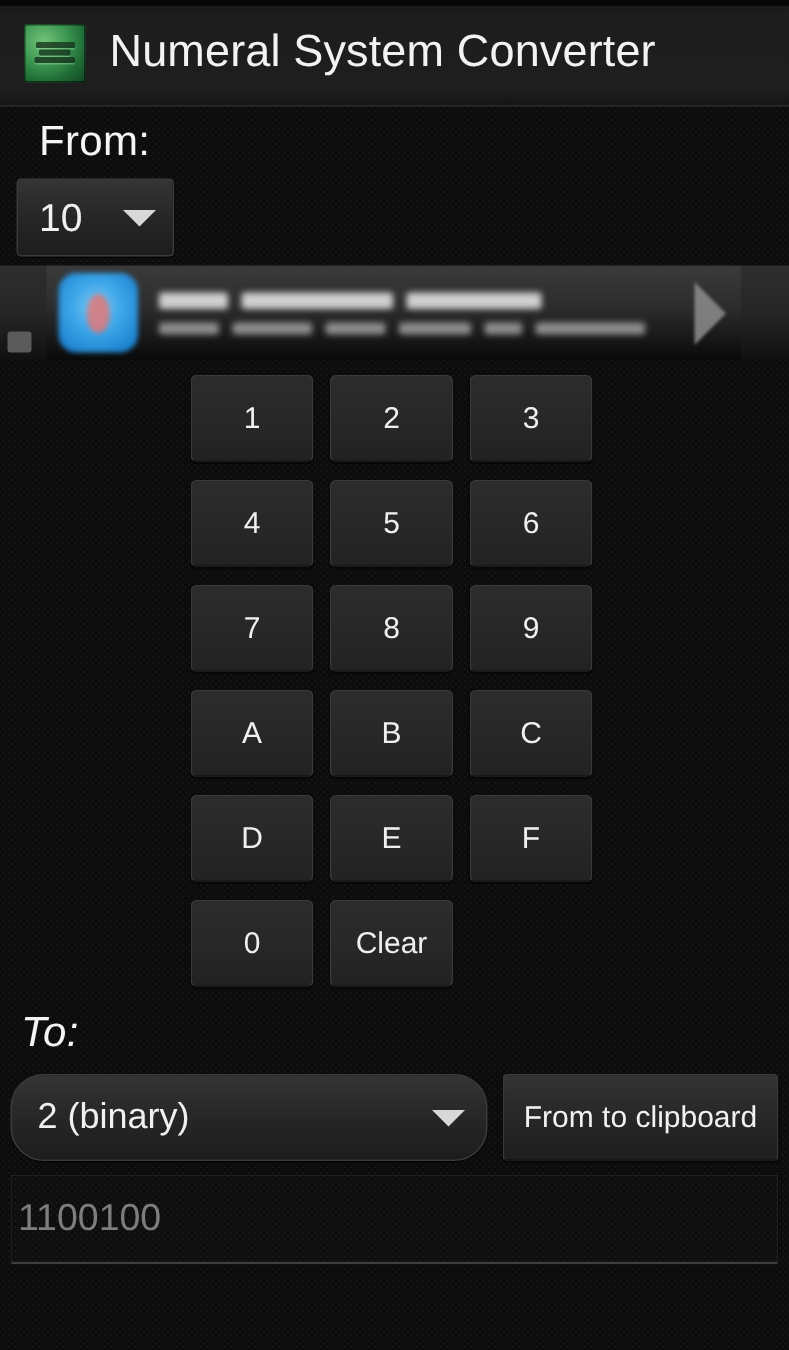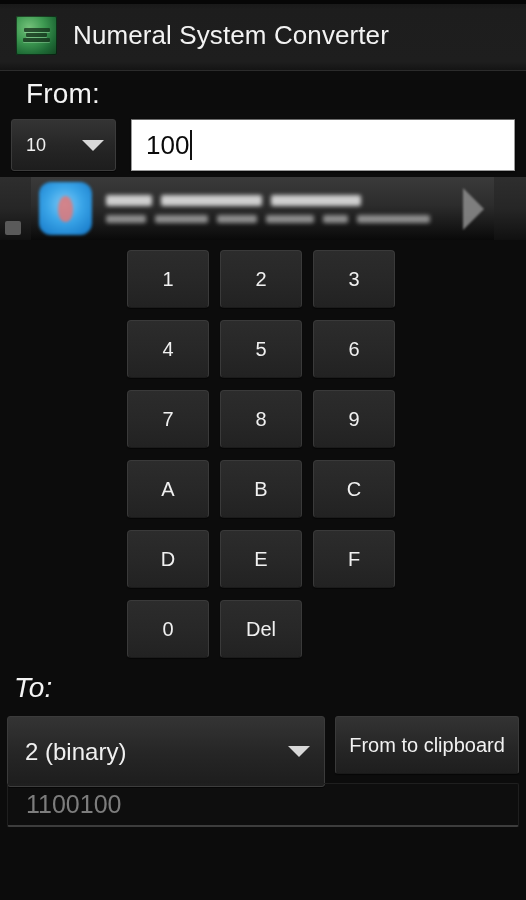--- a/index.html
+++ b/index.html
@@ -72,21 +72,21 @@
     border-radius: 1px;
     background: rgba(20,45,25,0.75);
     box-shadow: 0 1px 0 rgba(190,235,195,0.35);
   }
   .app-icon i:nth-child(1) { width: 26px; }
   .app-icon i:nth-child(2) { width: 21px; }
   .app-icon i:nth-child(3) { width: 27px; }
   .app-title {
     margin-left: 16px;
     color: #f2f2f2;
-    font-size: 26px;
+    font-size: 30px;
     font-weight: 400;
     letter-spacing: 0.1px;
     white-space: nowrap;
   }
 
   
   .section-label {
     position: absolute;
     left: 14px;
     color: #f4f4f4;
@@ -111,21 +111,21 @@
     border-radius: 3px;
     box-sizing: border-box;
     box-shadow: 0 1px 0 rgba(0,0,0,0.6);
     display: flex;
     align-items: center;
     justify-content: space-between;
     cursor: pointer;
   }
   .spinner .sp-value {
     color: #f0f0f0;
-    font-size: 18px;
+    font-size: 26px;
     white-space: nowrap;
     overflow: hidden;
   }
   .caret {
     width: 0; height: 0;
     flex: 0 0 auto;
     border-left: 11px solid transparent;
     border-right: 11px solid transparent;
     border-top: 11px solid #d8d8d8;
   }
@@ -255,22 +255,23 @@
     cursor: pointer;
     box-shadow: 0 1px 1px rgba(0,0,0,0.5);
     user-select: none;
   }
 
   
   #to-spinner {
     position: absolute;
     left: 7px; top: 716px;
     width: 318px;
-    height: 71px;
+    height: 58px;
     padding: 0 14px 0 17px;
+    border-radius: 22px;
   }
   #to-spinner .sp-value { font-size: 24px; }
   #copy-btn {
     position: absolute;
     left: 335px; top: 716px;
     width: 184px;
     height: 58px;
     background: linear-gradient(to bottom, #333333 0%, #262626 55%, #1e1e1e 100%);
     border: 1px solid #3a3a3a;
     border-bottom-color: #191919;
@@ -283,29 +284,29 @@
     font-size: 20px;
     cursor: pointer;
     box-shadow: 0 1px 1px rgba(0,0,0,0.5);
   }
 
   
   #result-field {
     position: absolute;
     left: 7px; top: 783px;
     width: 512px;
-    height: 44px;
+    height: 60px;
     box-sizing: border-box;
     border: 1px solid #1f1f1f;
     border-bottom: 2px solid #3d3d3d;
     border-radius: 2px;
     background: rgba(255,255,255,0.012);
     display: flex;
     align-items: center;
-    padding-left: 18px;
+    padding-left: 4px;
     cursor: text;
   }
   #result-field .val {
     color: #7d7d7d;
     font-size: 25px;
   }
 </style>
 </head>
 <body>
 
@@ -321,24 +322,20 @@
   </div>
 
   <div class="section-label" id="from-label">From:</div>
 
   <div class="from-row">
     <div class="spinner" id="from-spinner">
       <span class="sp-value">10</span>
       <span class="caret"></span>
     </div>
 
-    <div id="from-input">
-      <span class="val">100</span>
-        <span class="caret-bar"></span>
-    </div>
   </div>
 
   <div class="ad">
     <div class="ad-info"></div>
     <div class="ad-inner">
       <div class="ad-appicon"></div>
       <div class="ad-text">
         <div class="ad-line">
           <span class="w" style="width:46px"></span>
           <span class="w" style="width:101px"></span>
@@ -367,21 +364,21 @@
     <div class="key">7</div>
     <div class="key">8</div>
     <div class="key">9</div>
     <div class="key">A</div>
     <div class="key">B</div>
     <div class="key">C</div>
     <div class="key">D</div>
     <div class="key">E</div>
     <div class="key">F</div>
     <div class="key">0</div>
-    <div class="key">Del</div>
+    <div class="key">Clear</div>
   </div>
 
   <div class="section-label" id="to-label">To:</div>
 
   <div class="spinner" id="to-spinner">
     <span class="sp-value">2 (binary)</span>
     <span class="caret"></span>
   </div>
 
   <div id="copy-btn">From to clipboard</div>

